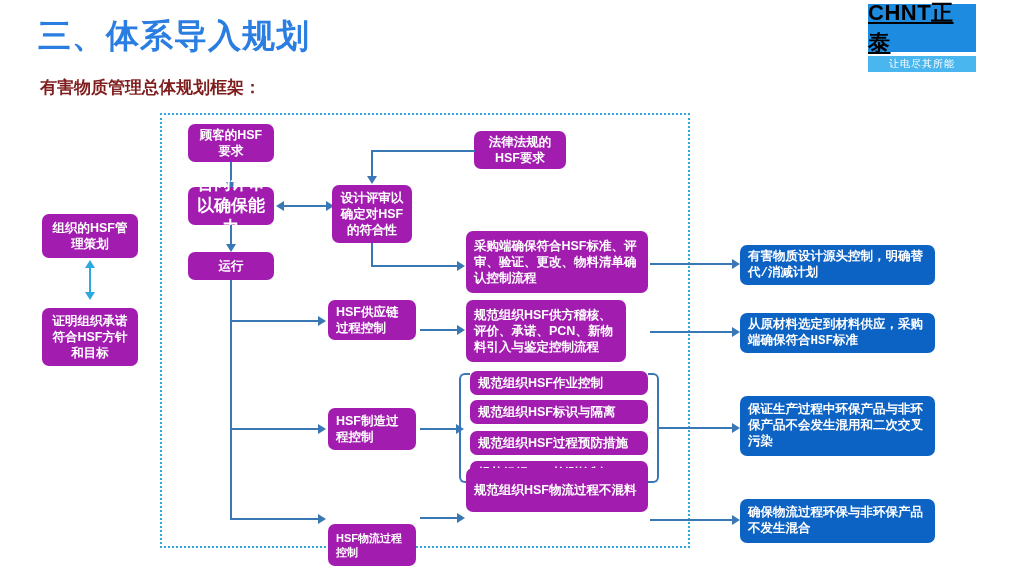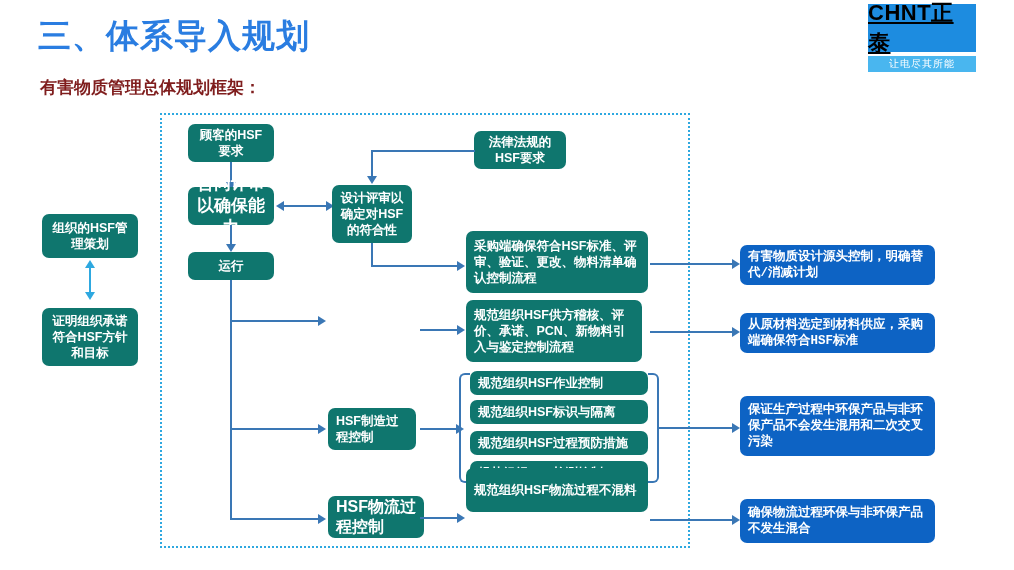--- a/index.html
+++ b/index.html
@@ -38,21 +38,21 @@
     border:2px dotted #2ea8e0;box-sizing:border-box;background:transparent;
   }
 
   
   .box{
     position:absolute;box-sizing:border-box;
     display:flex;align-items:center;
     color:#ffffff;font-weight:bold;line-height:1.28;
     border-radius:7px;
   }
-  .cyan{background:#0f766e;}
+  .cyan{background:#a21caf;}
   .navy{background:#0d63c4;font-family:Liberation Mono, monospace;}
   .c-center{justify-content:center;text-align:center;}
   .c-left{justify-content:flex-start;text-align:left;}
   .box .t{display:block;width:100%;padding:0 8px;}
 
   
   .ln{position:absolute;background:#3a77b5;}
   .h{height:2px;}
   .v{width:2px;}
   .ln.cy{background:#2ea8e0;}
@@ -135,41 +135,44 @@
   <div class="arrow ar-r" style="left:457px;top:261px;"></div>
 
   <div class="ln v" style="left:230px;top:280px;height:240px;"></div>
   <div class="ln h" style="left:230px;top:320px;width:90px;"></div>
   <div class="arrow ar-r" style="left:318px;top:316px;"></div>
   <div class="ln h" style="left:230px;top:428px;width:90px;"></div>
   <div class="arrow ar-r" style="left:318px;top:424px;"></div>
   <div class="ln h" style="left:230px;top:518px;width:90px;"></div>
   <div class="arrow ar-r" style="left:318px;top:514px;"></div>
 
+  <div class="box cyan c-left" style="left:328px;top:300px;width:88px;height:40px;font-size:12.5px;">
+    <span class="t">HSF供应链过程控制</span>
+  </div>
   <div class="box cyan c-left" style="left:328px;top:408px;width:88px;height:42px;font-size:12.5px;">
     <span class="t">HSF制造过程控制</span>
   </div>
-  <div class="box cyan c-left" style="left:328px;top:496px;width:96px;height:42px;font-size:16px;">
+  <div class="box cyan c-left" style="left:328px;top:524px;width:88px;height:42px;font-size:11px;">
     <span class="t">HSF物流过程控制</span>
   </div>
 
   <div class="ln h" style="left:420px;top:329px;width:40px;"></div>
   <div class="arrow ar-r" style="left:457px;top:325px;"></div>
 
   <div class="ln h" style="left:420px;top:428px;width:40px;"></div>
   <div class="arrow ar-r" style="left:456px;top:424px;"></div>
   <div class="bracket br-left" style="left:459px;top:373px;width:11px;height:110px;"></div>
 
   <div class="ln h" style="left:420px;top:517px;width:40px;"></div>
   <div class="arrow ar-r" style="left:457px;top:513px;"></div>
 
   <div class="box cyan c-left" style="left:466px;top:231px;width:182px;height:62px;font-size:12.5px;">
     <span class="t">采购端确保符合HSF标准、评审、验证、更改、物料清单确认控制流程</span>
   </div>
-  <div class="box cyan c-left" style="left:466px;top:300px;width:176px;height:62px;font-size:12.5px;">
+  <div class="box cyan c-left" style="left:466px;top:300px;width:160px;height:62px;font-size:12.5px;">
     <span class="t">规范组织HSF供方稽核、评价、承诺、PCN、新物料引入与鉴定控制流程</span>
   </div>
 
   <div class="box cyan c-left" style="left:470px;top:371px;width:178px;height:24px;font-size:12.5px;">
     <span class="t">规范组织HSF作业控制</span>
   </div>
   <div class="box cyan c-left" style="left:470px;top:400px;width:178px;height:24px;font-size:12.5px;">
     <span class="t">规范组织HSF标识与隔离</span>
   </div>
   <div class="box cyan c-left" style="left:470px;top:431px;width:178px;height:24px;font-size:12.5px;">

